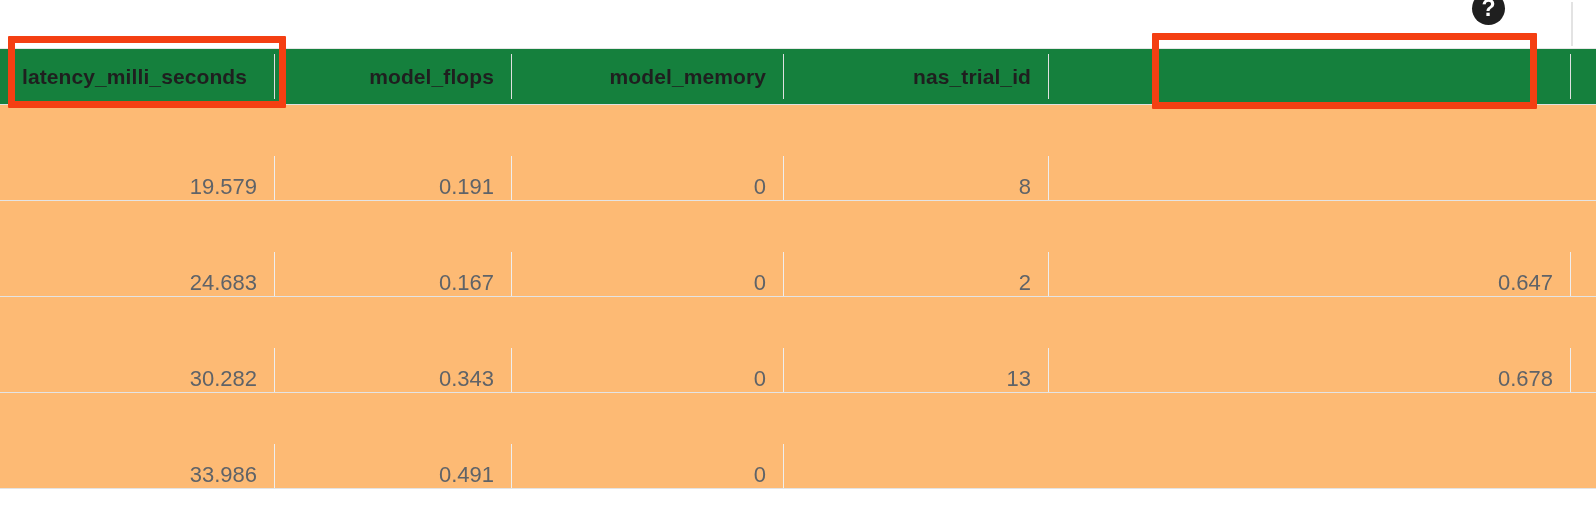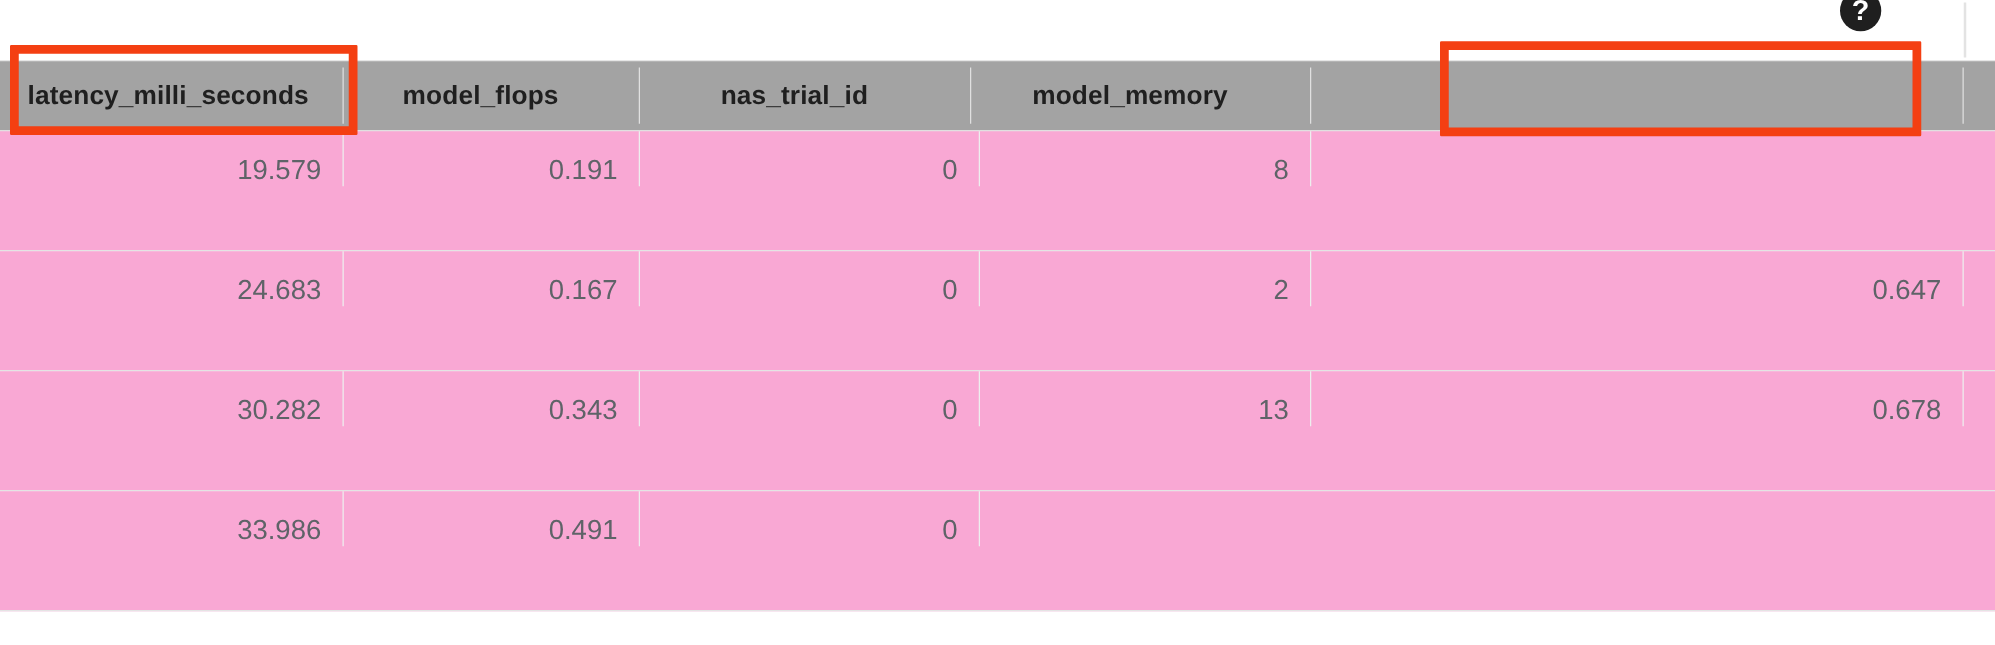--- a/index.html
+++ b/index.html
@@ -58,42 +58,42 @@
     cursor: pointer;
     user-select: none;
   }
 
   .header-row {
     position: absolute;
     left: 0;
     top: 48px;
     width: 1596px;
     height: 57px;
-    background: #a3a3a3;
+    background: #15803d;
     border-top: 1px solid #e6e6e6;
     border-bottom: 1px solid #e0e0e0;
     box-sizing: border-box;
     display: flex;
     align-items: center;
   }
 
   .hcell {
     box-sizing: border-box;
     height: 57px;
     display: flex;
     align-items: center;
     font-size: 21px;
     font-weight: bold;
     color: #1f1f1f;
     letter-spacing: 0.1px;
     white-space: nowrap;
     position: relative;
     cursor: pointer;
   }
-  .hcell.num { justify-content: center; padding-right: 18px; }
+  .hcell.num { justify-content: flex-end; padding-right: 18px; }
   .hcell.lead { justify-content: flex-start; padding-left: 22px; }
 
   .hcell-divider {
     position: absolute;
     right: 0;
     top: 6px;
     bottom: 6px;
     width: 1px;
     background: #e0e0e0;
   }
@@ -101,24 +101,24 @@
   
   .rows {
     position: absolute;
     left: 0;
     top: 105px;
     width: 1596px;
   }
   .row {
     height: 96px;
     display: flex;
-    align-items: flex-start;
+    align-items: flex-end;
     border-bottom: 1px solid #e4e4e4;
     box-sizing: border-box;
-    background: #f9a8d4;
+    background: #fdba74;
   }
   .cell {
     box-sizing: border-box;
     padding-top: 18px;
     font-size: 22px;
     color: #5f6368;
     white-space: nowrap;
     display: flex;
     justify-content: flex-end;
     padding-right: 18px;
@@ -175,28 +175,28 @@
 
   <div class="header-row" id="header-row">
       <div class="hcell c0 lead">
         <span>latency_milli_seconds</span>
         <div class="hcell-divider"></div>
       </div>
       <div class="hcell c1 num">
         <span>model_flops</span>
         <div class="hcell-divider"></div>
       </div>
+      <div class="hcell c2 num">
+        <span>model_memory</span>
+        <div class="hcell-divider"></div>
+      </div>
       <div class="hcell c3 num">
         <span>nas_trial_id</span>
         <div class="hcell-divider"></div>
       </div>
-      <div class="hcell c2 num">
-        <span>model_memory</span>
-        <div class="hcell-divider"></div>
-      </div>
       <div class="hcell c4 num">
         <div class="hcell-divider"></div>
       </div>
       <div class="hcell c5"></div>
     </div>
 
   <div class="rows" id="table-body">
       <div class="row">
         <div class="cell c0">19.579<div class="cell-divider"></div></div>
         <div class="cell c1">0.191<div class="cell-divider"></div></div>

